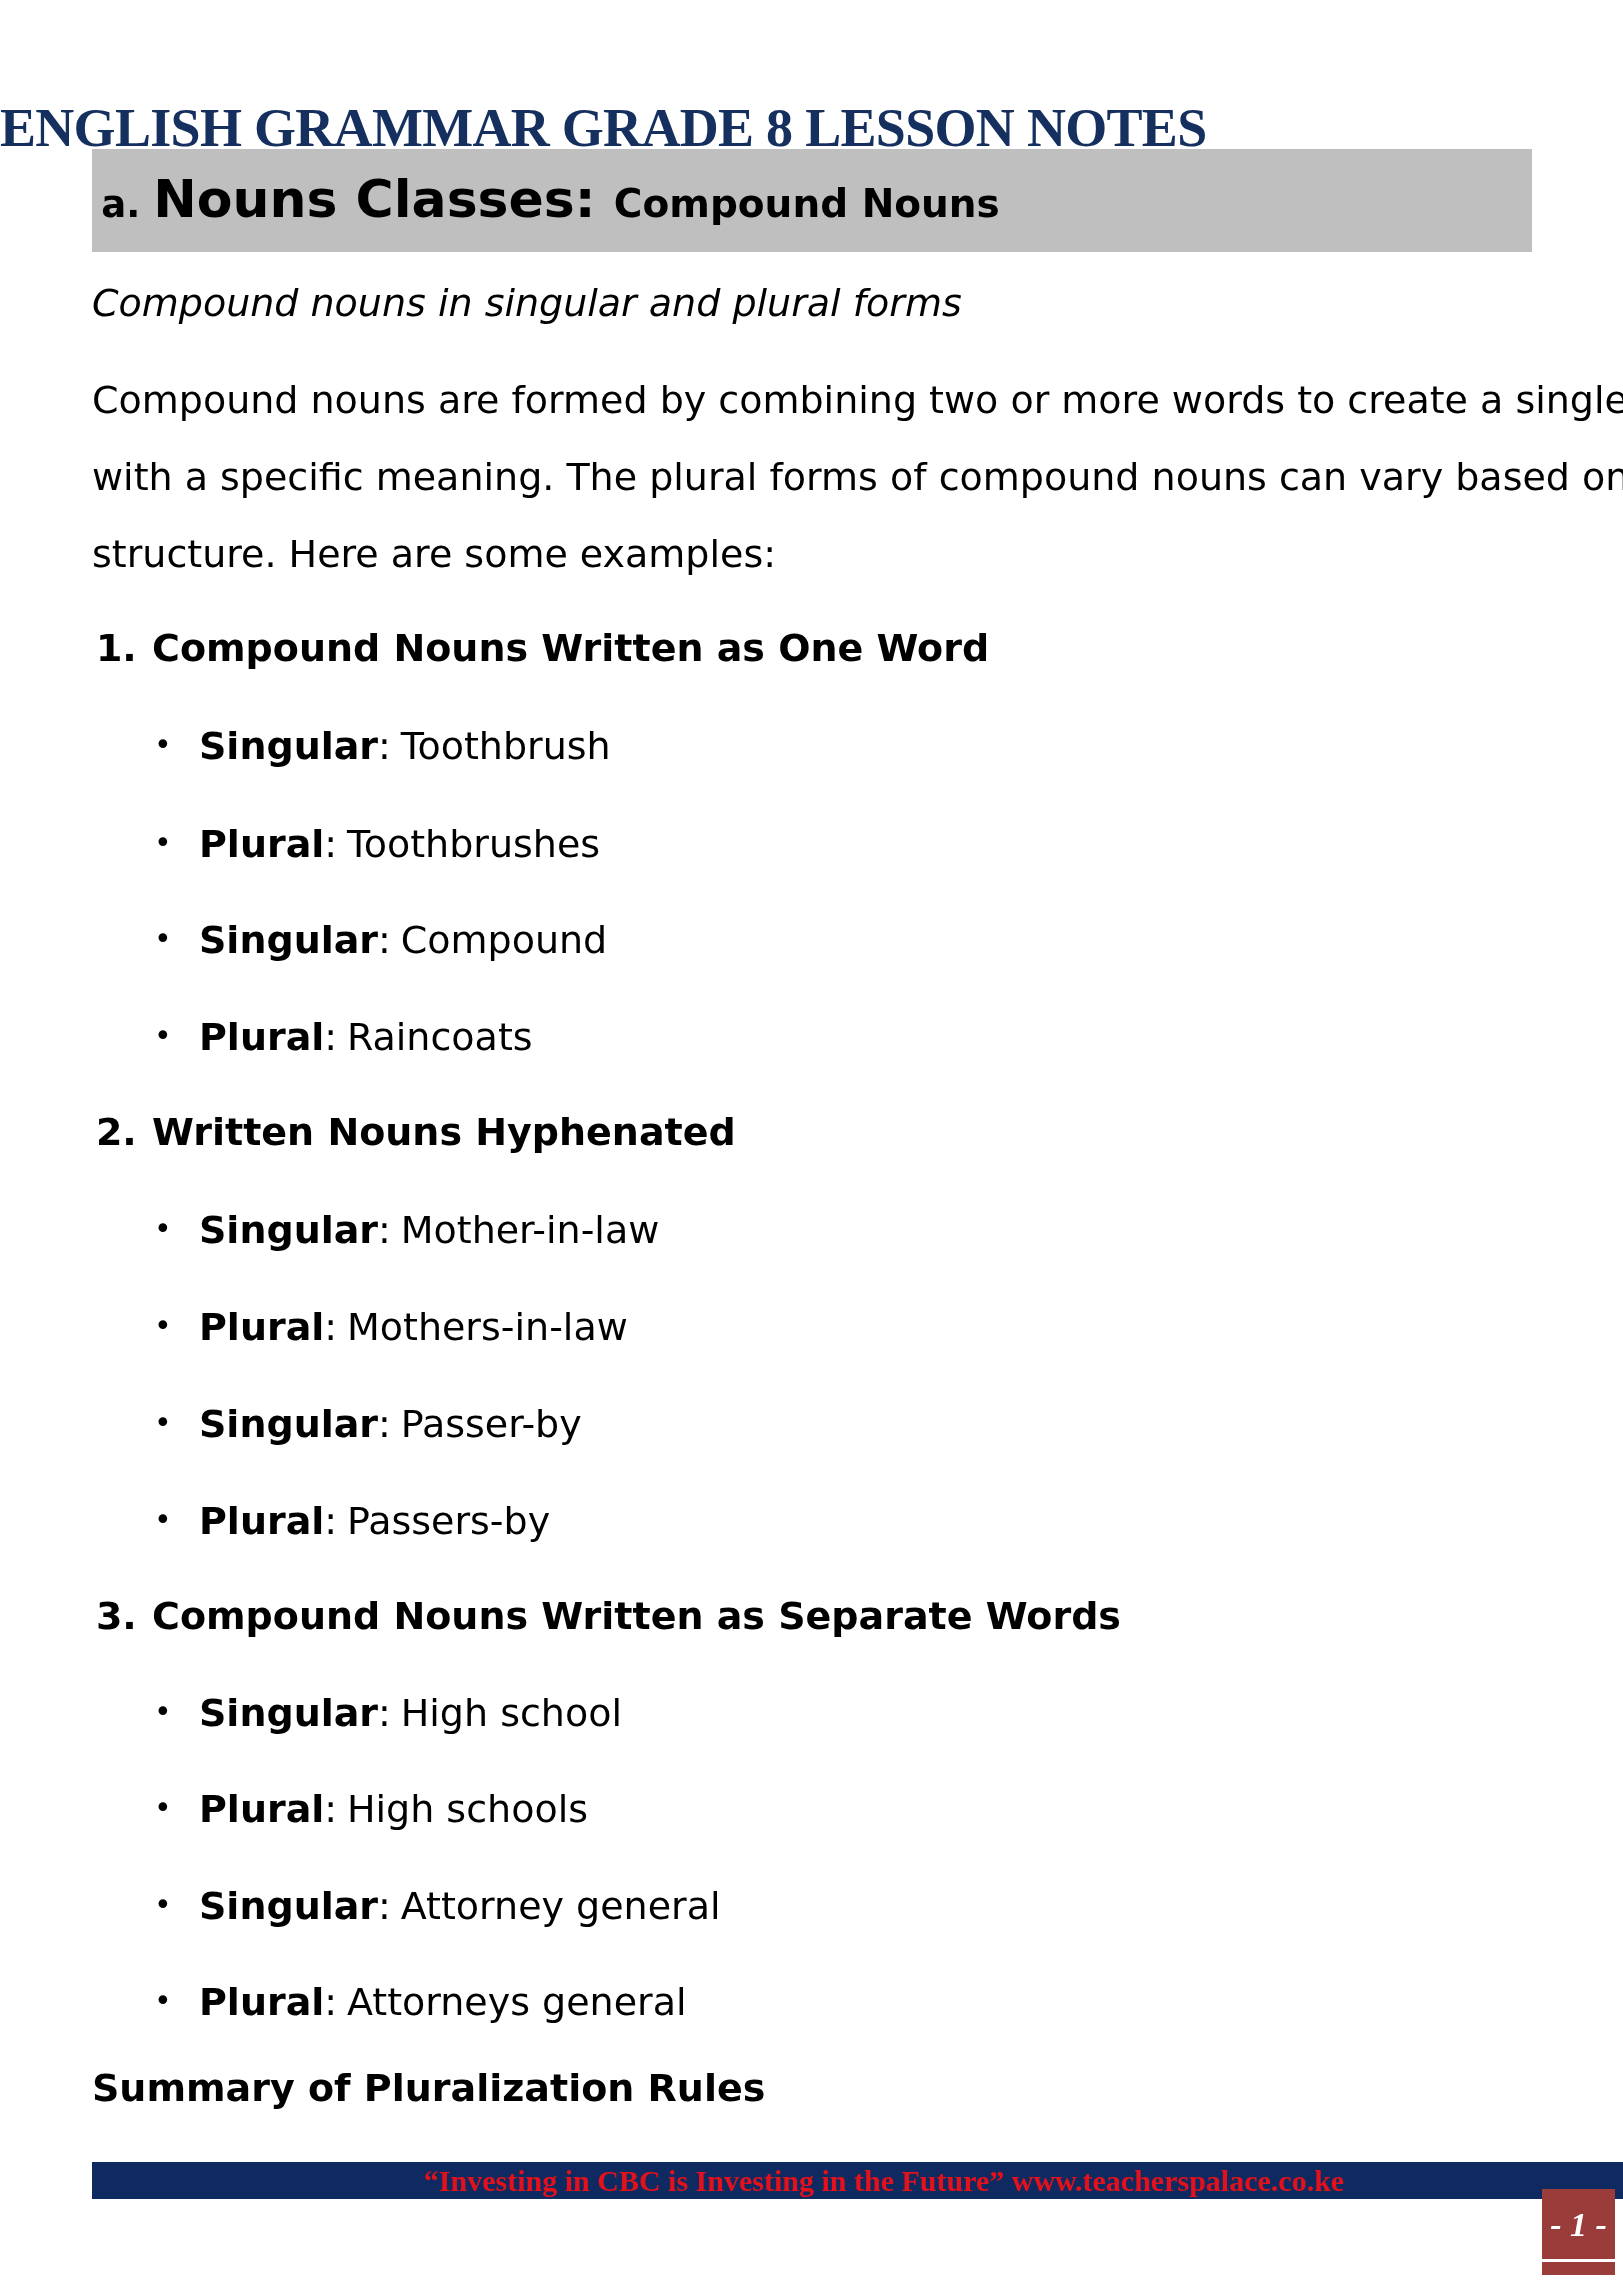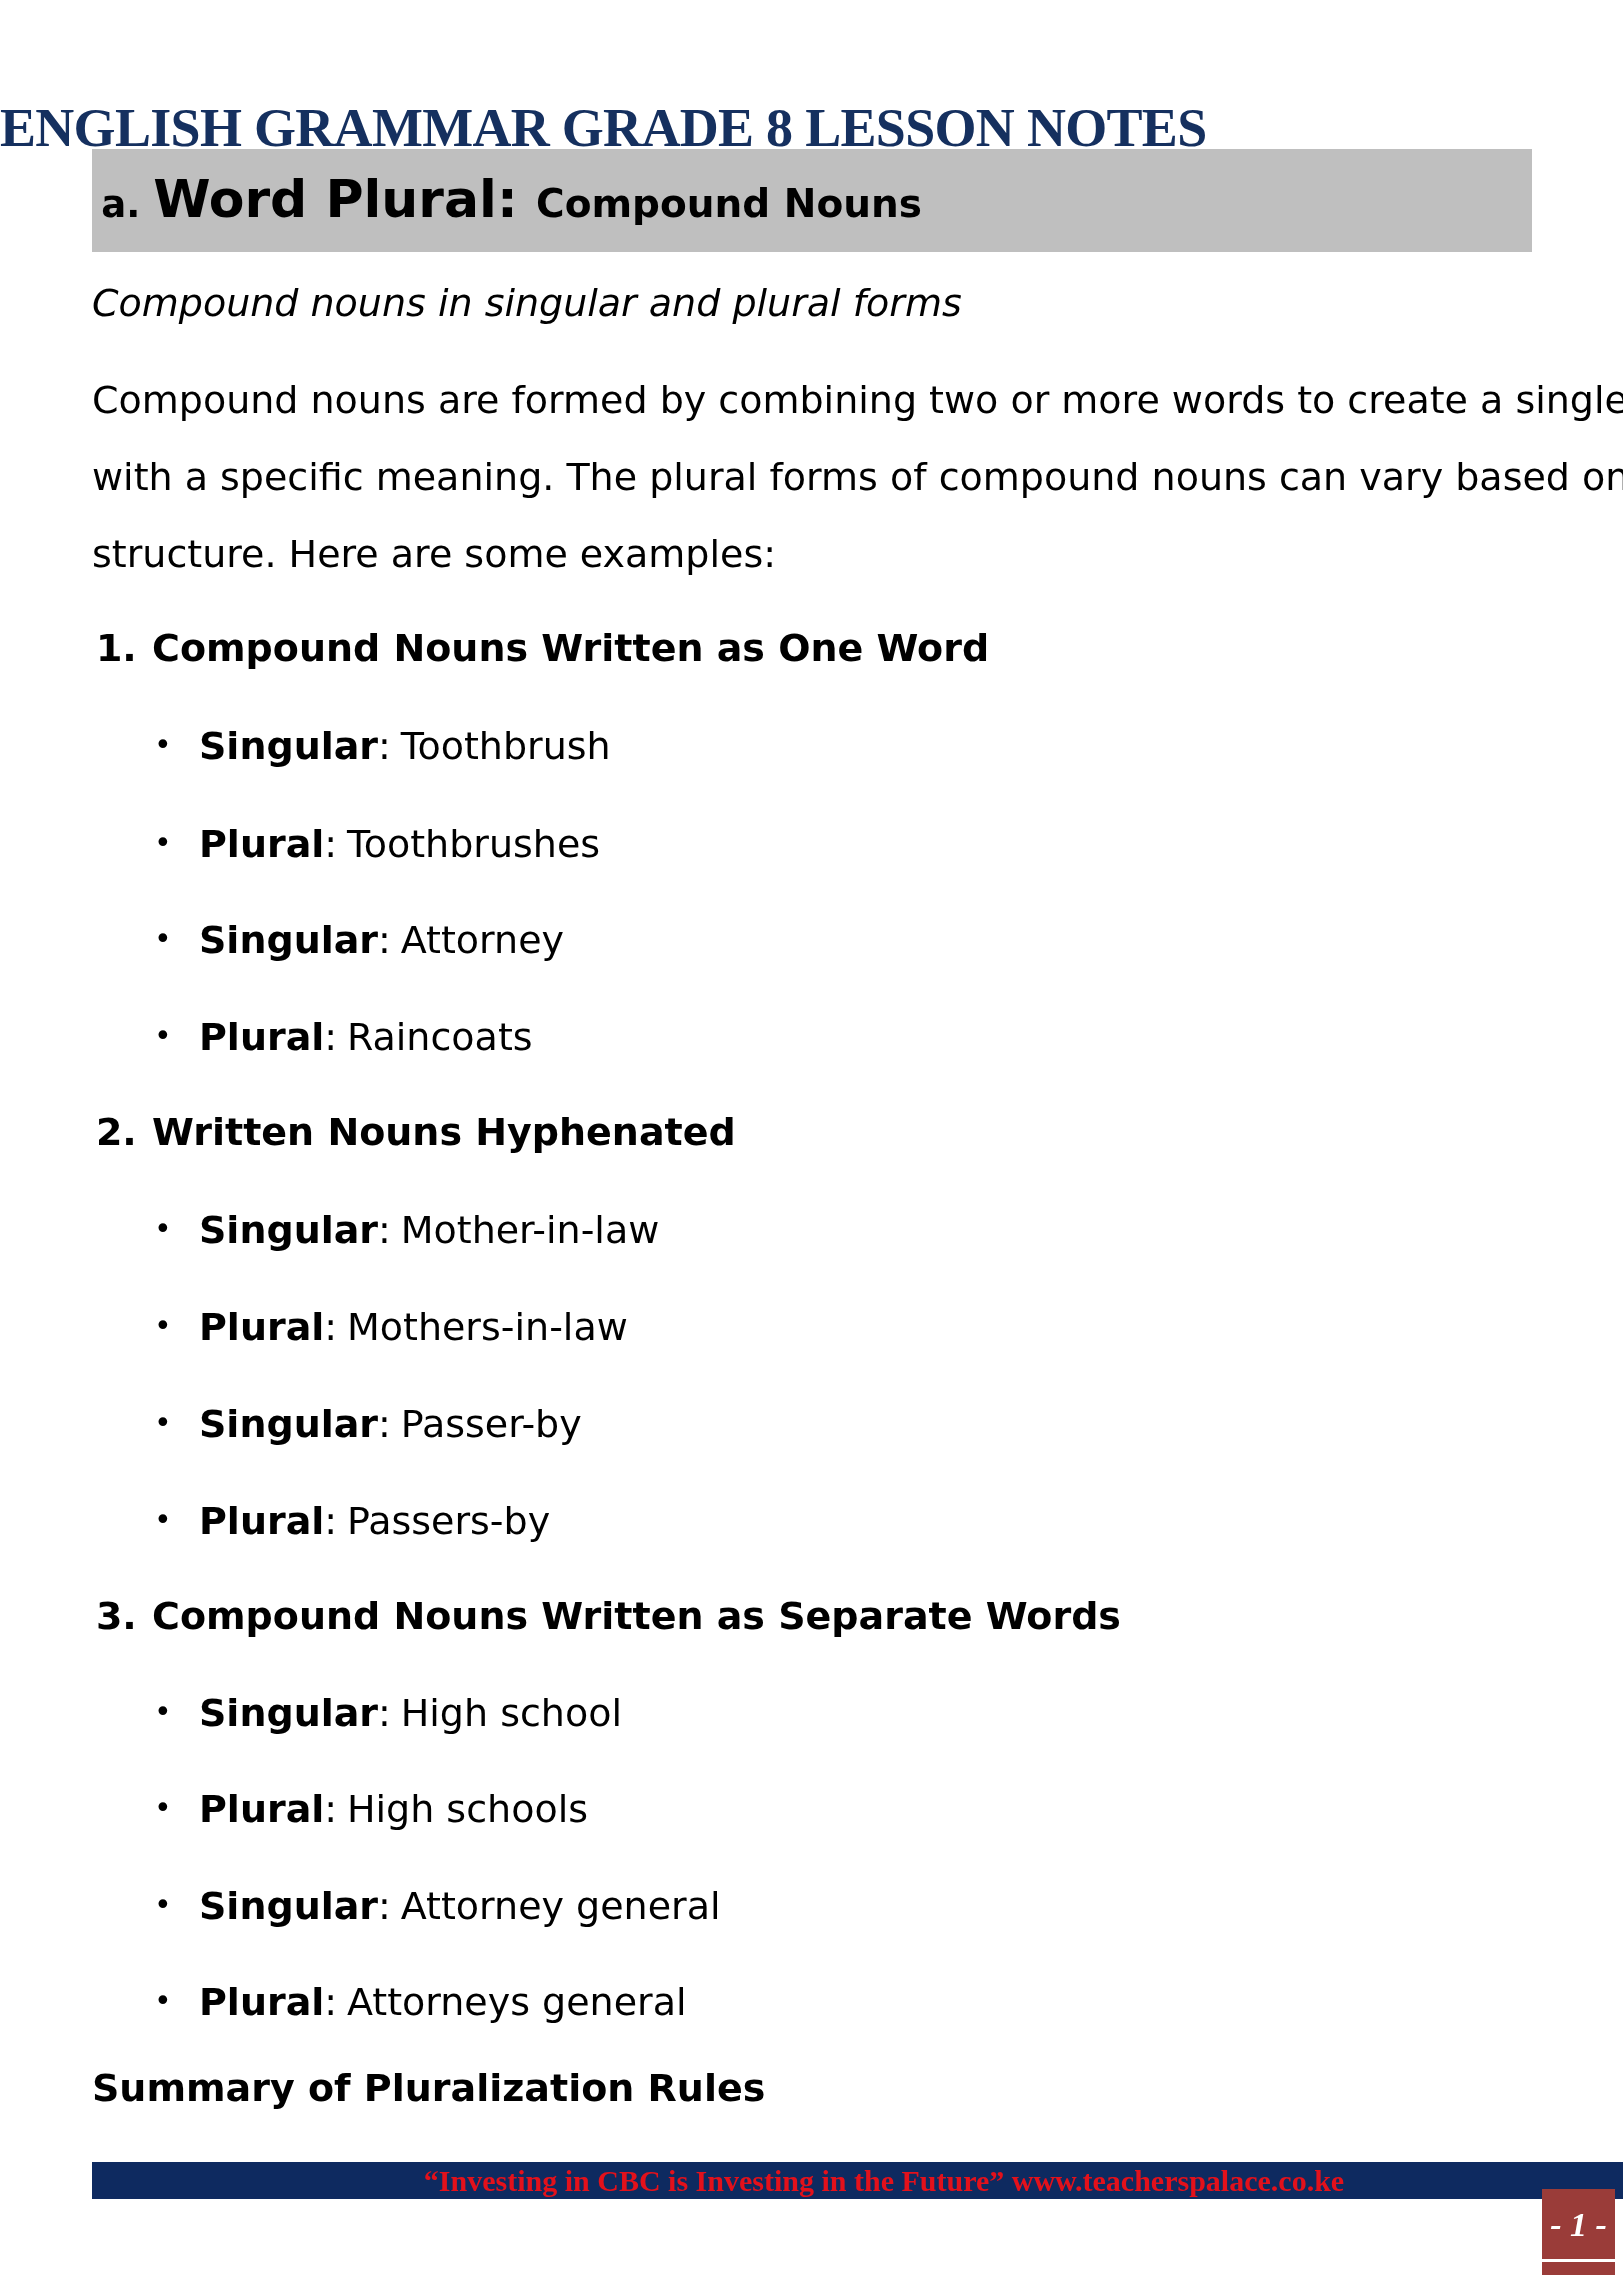--- a/index.html
+++ b/index.html
@@ -110,21 +110,21 @@
 </style>
 </head>
 <body>
 
 <div class="page">
 
   <div class="doc-title">ENGLISH GRAMMAR GRADE 8 LESSON NOTES</div>
 
   <div class="banner">
     <span class="prefix">a.</span>
-    <span class="main">Word Plural:</span>
+    <span class="main">Nouns Classes:</span>
     <span class="sub">Compound Nouns</span>
   </div>
 
   <div class="intro-heading">Compound nouns in singular and plural forms</div>
 
   <div class="para">
     <div class="pline">Compound nouns are formed by combining two or more words to create a single noun</div>
     <div class="pline">with a specific meaning. The plural forms of compound nouns can vary based on their</div>
     <div class="pline">structure. Here are some examples:</div>
   </div>
@@ -136,21 +136,21 @@
   <div class="item" style="top:723px">
     <span class="dot">•</span>
     <span class="term">Singular</span><span class="sep">:</span><span class="word">Toothbrush</span>
   </div>
   <div class="item" style="top:821px">
     <span class="dot">•</span>
     <span class="term">Plural</span><span class="sep">:</span><span class="word">Toothbrushes</span>
   </div>
   <div class="item" style="top:917px">
     <span class="dot">•</span>
-    <span class="term">Singular</span><span class="sep">:</span><span class="word">Attorney</span>
+    <span class="term">Singular</span><span class="sep">:</span><span class="word">Compound</span>
   </div>
   <div class="item" style="top:1014px">
     <span class="dot">•</span>
     <span class="term">Plural</span><span class="sep">:</span><span class="word">Raincoats</span>
   </div>
 
   <div class="sec-h" style="top:1109px">
     <span class="num">2.</span>
     <span class="htext">Written Nouns Hyphenated</span>
   </div>

